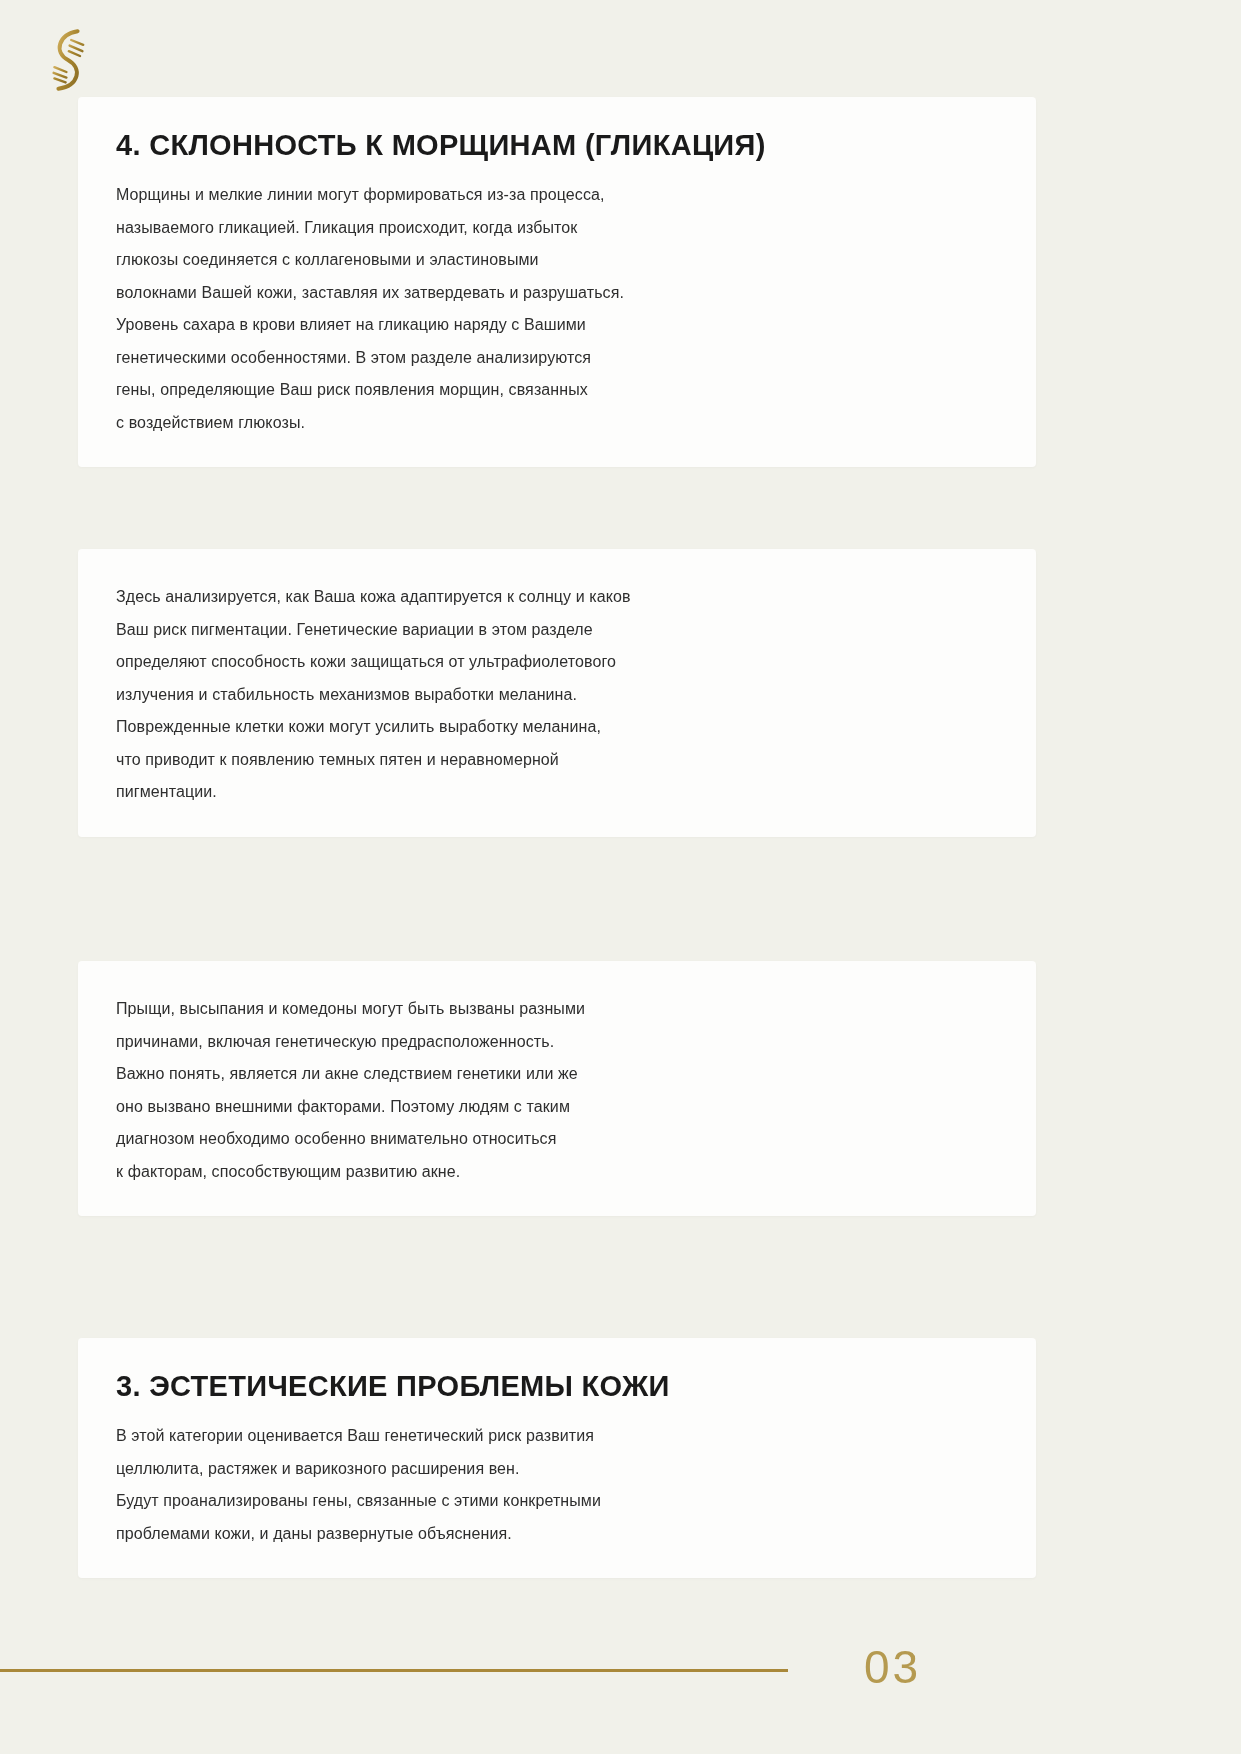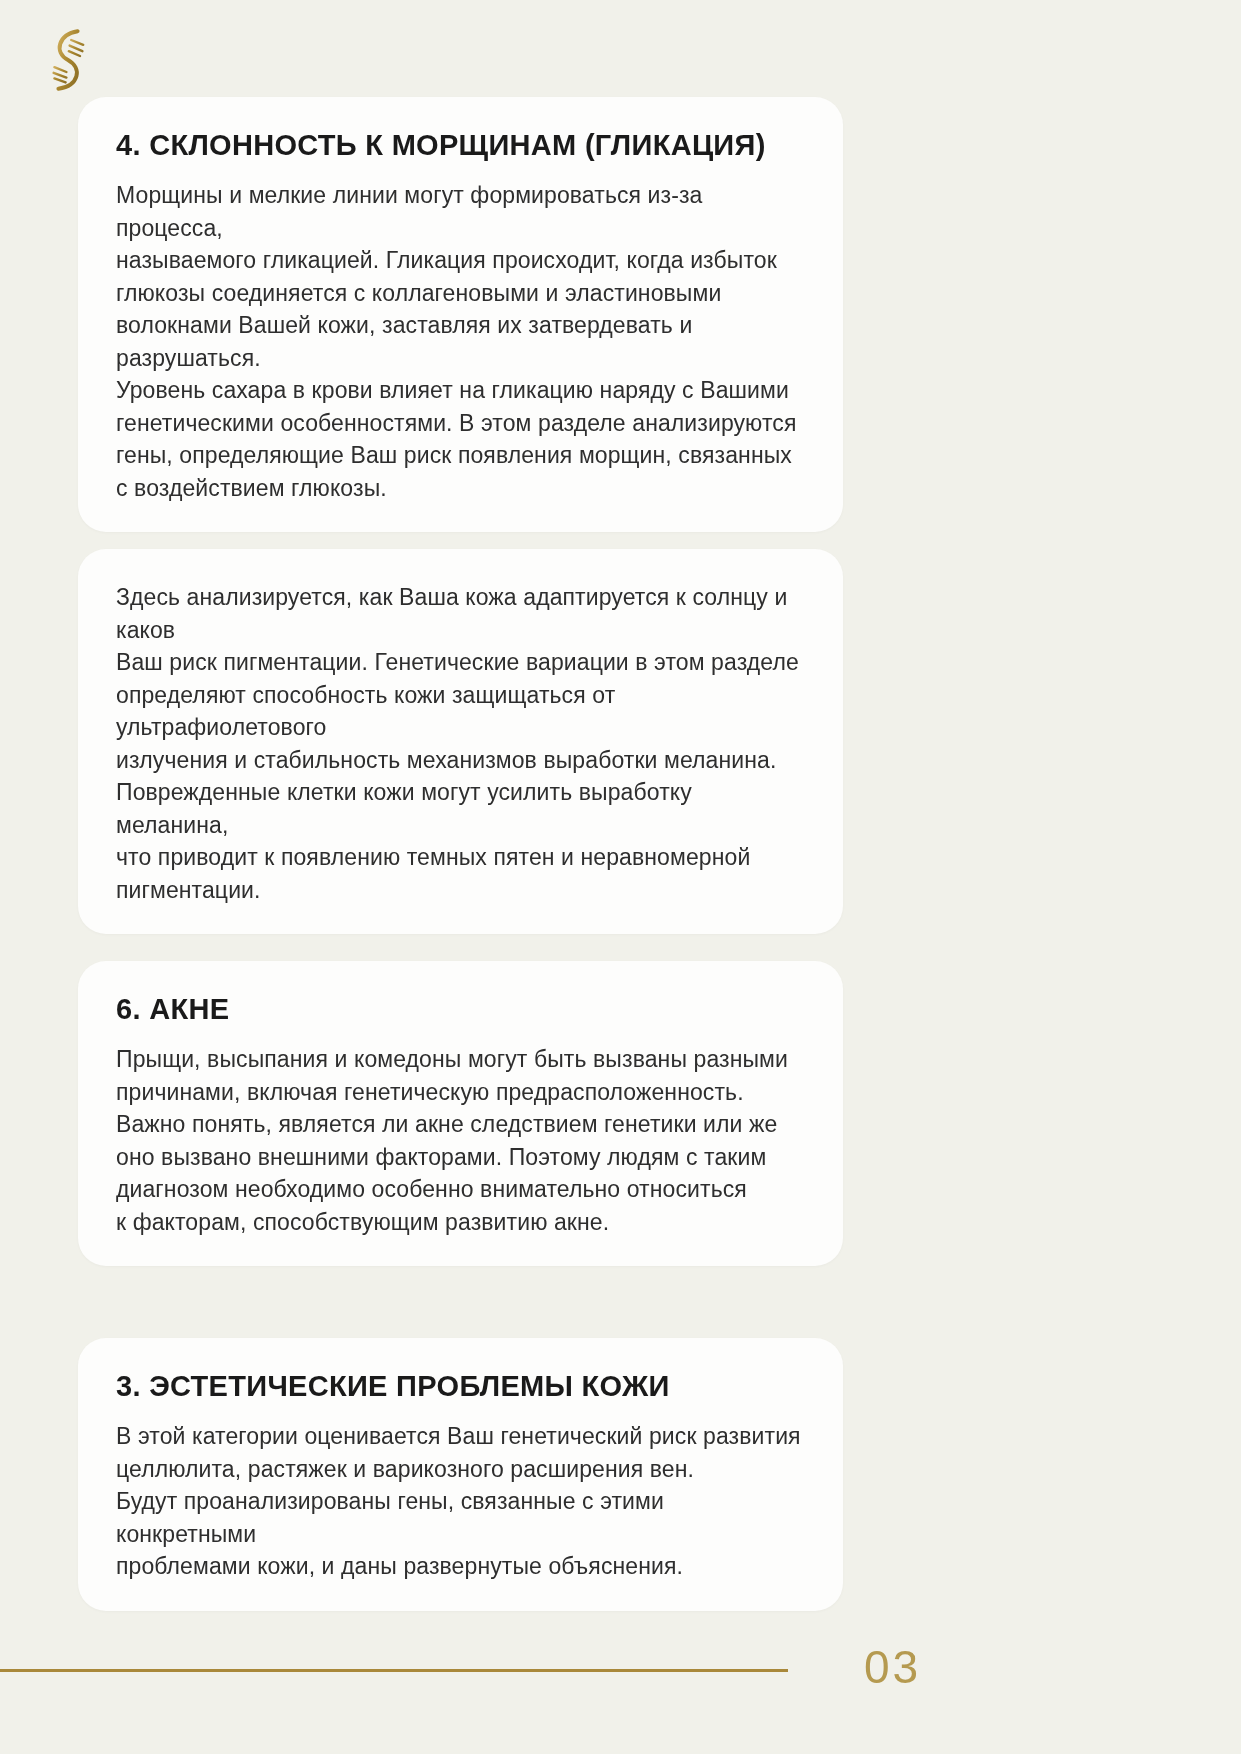--- a/index.html
+++ b/index.html
@@ -7,41 +7,41 @@
     width:1241px;height:1754px;
     background:#f1f1ea;
     font-family:"Liberation Sans",sans-serif;
     position:relative;
     overflow:hidden;
   }
   .logo{
     position:absolute;top:26px;left:44px;width:48px;height:68px;
   }
   .card{
-    position:absolute;left:78px;width:765px;
+    position:absolute;left:78px;width:958px;
     background:#fdfdfc;
-    border-radius:28px;
+    border-radius:4px;
     padding:32px 42px 28px 38px;
     box-sizing:border-box;
     box-shadow:0 1px 3px rgba(0,0,0,0.03);
   }
   #card-glycation{top:97px;}
   #card-hyperpigmentation{top:549px;}
   #card-acne{top:961px;}
   #card-aesthetic{top:1338px;}
   .card h2{
     margin:0 0 17px 0;
     font-size:29px;
     font-weight:700;
     color:#1a1a1a;
     letter-spacing:0.3px;
   }
   .card p{
     margin:0;
-    font-size:23px;
+    font-size:16px;
     line-height:32.5px;
     color:#2e2e2e;
     letter-spacing:0.1px;
     white-space:pre-line;
   }
   .footer-line{
     position:absolute;top:1669px;left:0;
     width:788px;height:3px;
     background:#a9883a;
   }
@@ -88,21 +88,20 @@
   <p>Здесь анализируется, как Ваша кожа адаптируется к солнцу и каков
 Ваш риск пигментации. Генетические вариации в этом разделе
 определяют способность кожи защищаться от ультрафиолетового
 излучения и стабильность механизмов выработки меланина.
 Поврежденные клетки кожи могут усилить выработку меланина,
 что приводит к появлению темных пятен и неравномерной
 пигментации.</p>
 </section>
 
 <section class="card" id="card-acne">
-  <h2>6. АКНЕ</h2>
   <p>Прыщи, высыпания и комедоны могут быть вызваны разными
 причинами, включая генетическую предрасположенность.
 Важно понять, является ли акне следствием генетики или же
 оно вызвано внешними факторами. Поэтому людям с таким
 диагнозом необходимо особенно внимательно относиться
 к факторам, способствующим развитию акне.</p>
 </section>
 
 <section class="card" id="card-aesthetic">
   <h2>3. ЭСТЕТИЧЕСКИЕ ПРОБЛЕМЫ КОЖИ</h2>

